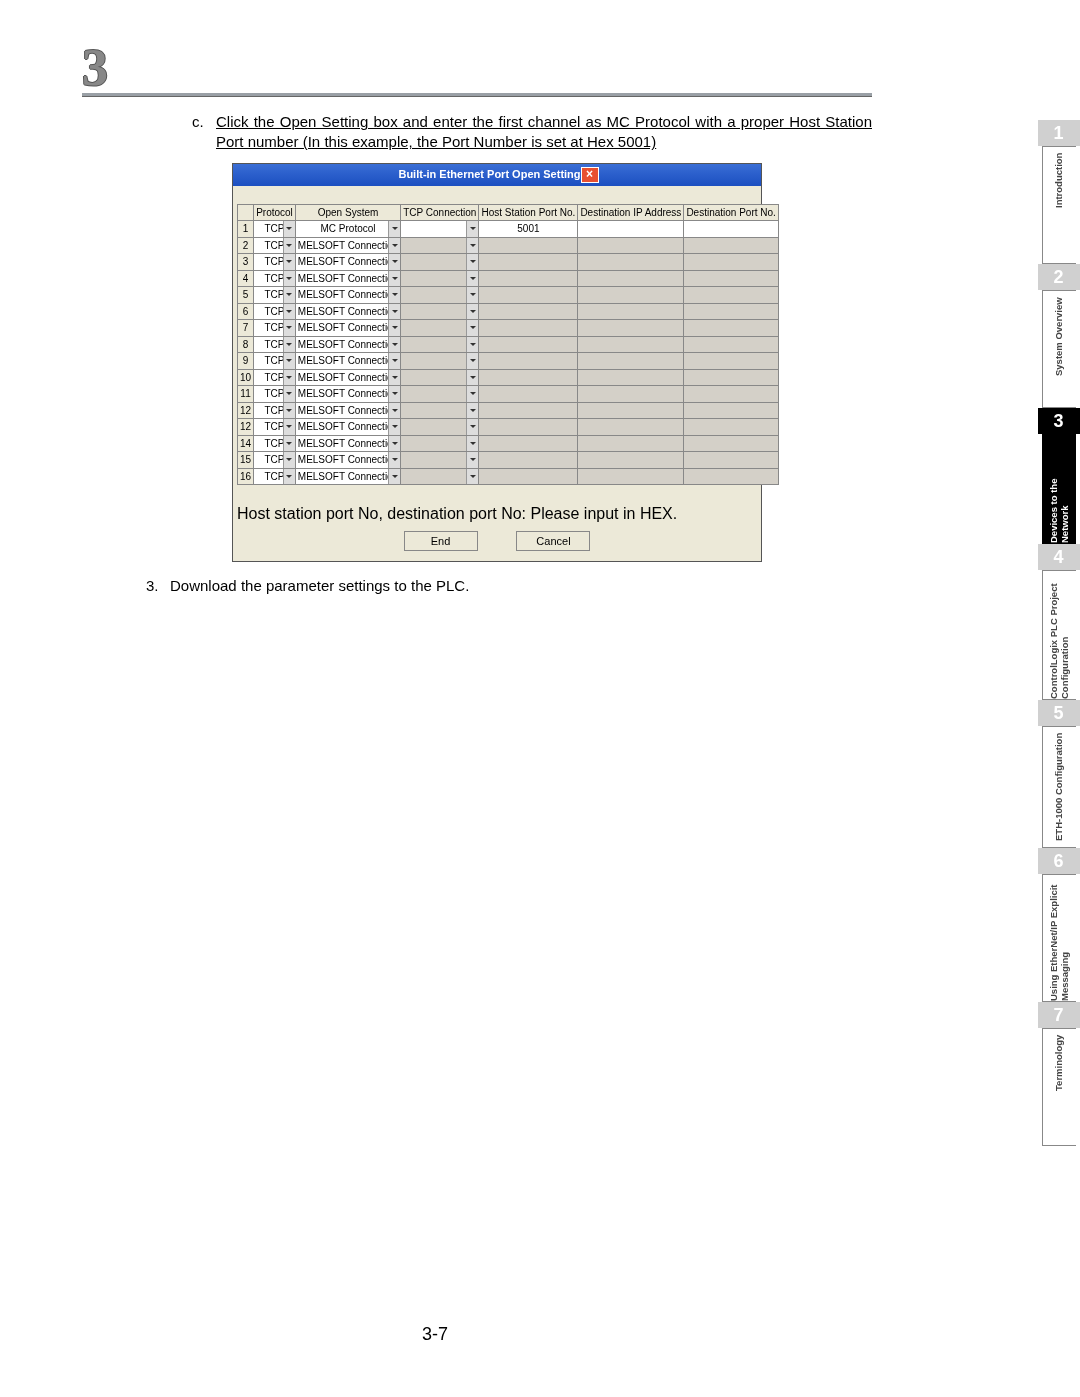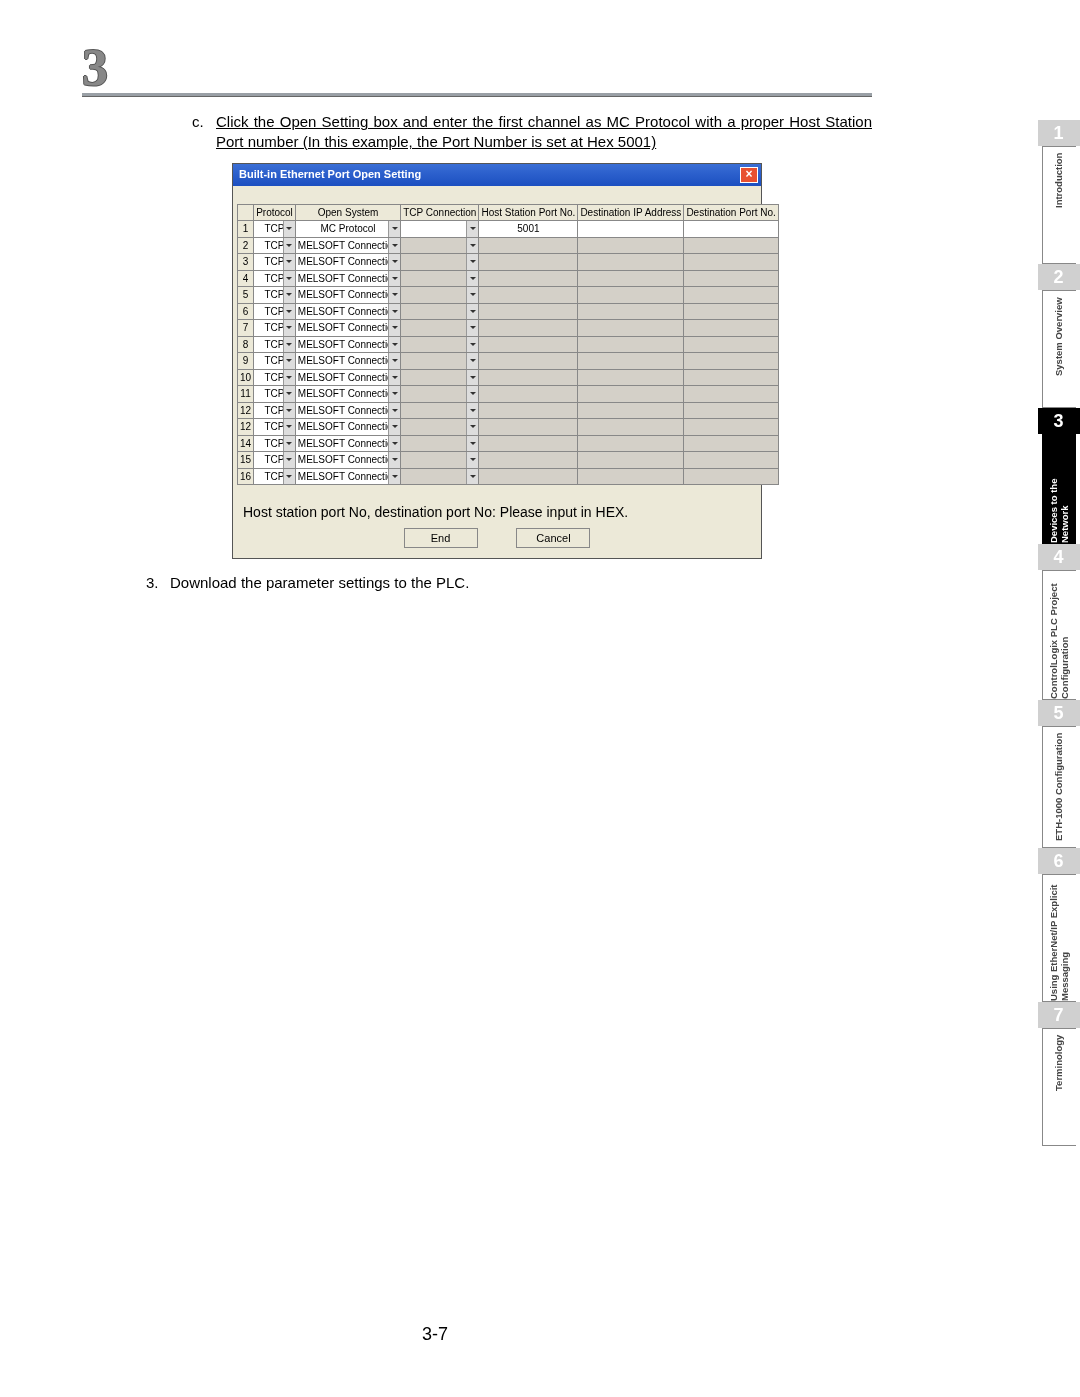--- a/index.html
+++ b/index.html
@@ -60,21 +60,21 @@
     border: 1px solid #555;
     font-size: 10.5px;
     font-family: Tahoma, Arial, sans-serif;
   }
   .titlebar {
     height: 22px;
     background: linear-gradient(#3a6ed5,#2a5ecb 50%,#1c4fc0);
     color: #fff;
     display: flex;
     align-items: center;
-    justify-content: space-between;
+    justify-content: center;
     padding: 0 3px 0 6px;
     font-weight: bold;
     font-size: 11px;
   }
   .closebox {
     width: 18px; height: 16px;
     background: #e85030;
     border: 1px solid #fff;
     color:#fff;
     font-size:12px; line-height:12px;
@@ -105,21 +105,21 @@
     position:absolute; right:0; top:0;
     width:12px; height:100%;
     background:#ddd;
     border-left:1px solid #999;
     display:flex;align-items:center;justify-content:center;
   }
   td.ddl .arrow::after{
     content:""; border:3px solid transparent; border-top-color:#333; margin-top:3px;
   }
   td.grey { background:#d4d0c8; }
-  .hint { font-size:14px; margin:18px 0 6px 6px; }
+  .hint { font-size:16px; margin:18px 0 6px 0; }
   .dlg-buttons { text-align:center; margin-top:4px;}
   .dlg-buttons button {
     width:74px; height:20px;
     font-size:11px;
     background:#ece9d8;
     border:1px solid #888;
     margin:0 18px;
   }
   
   .side {

